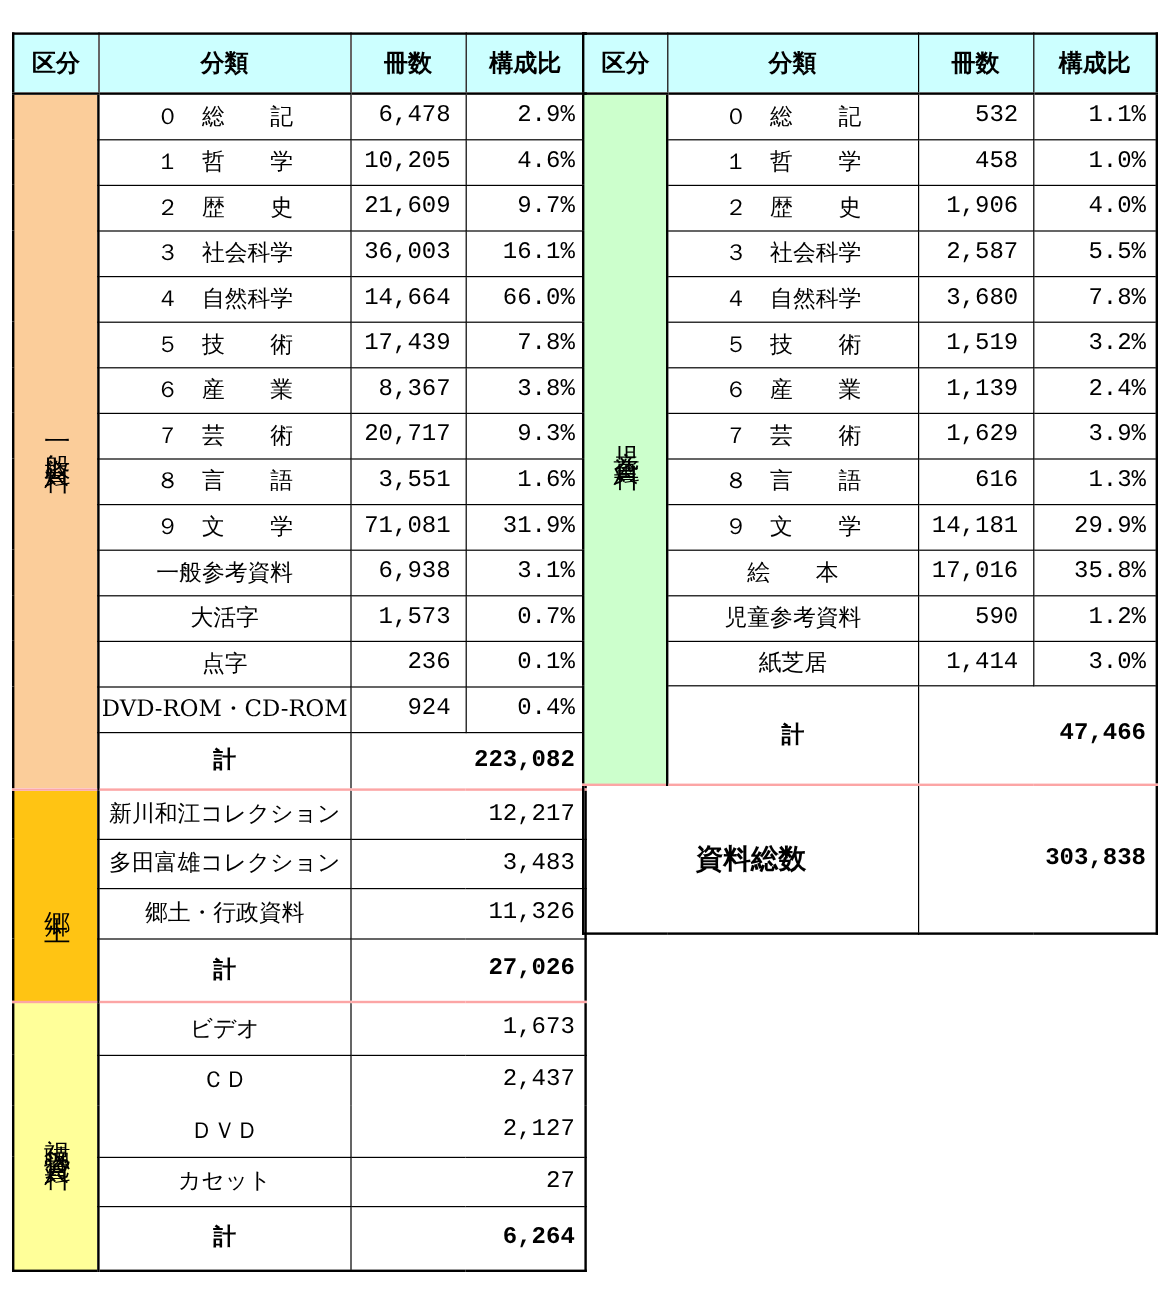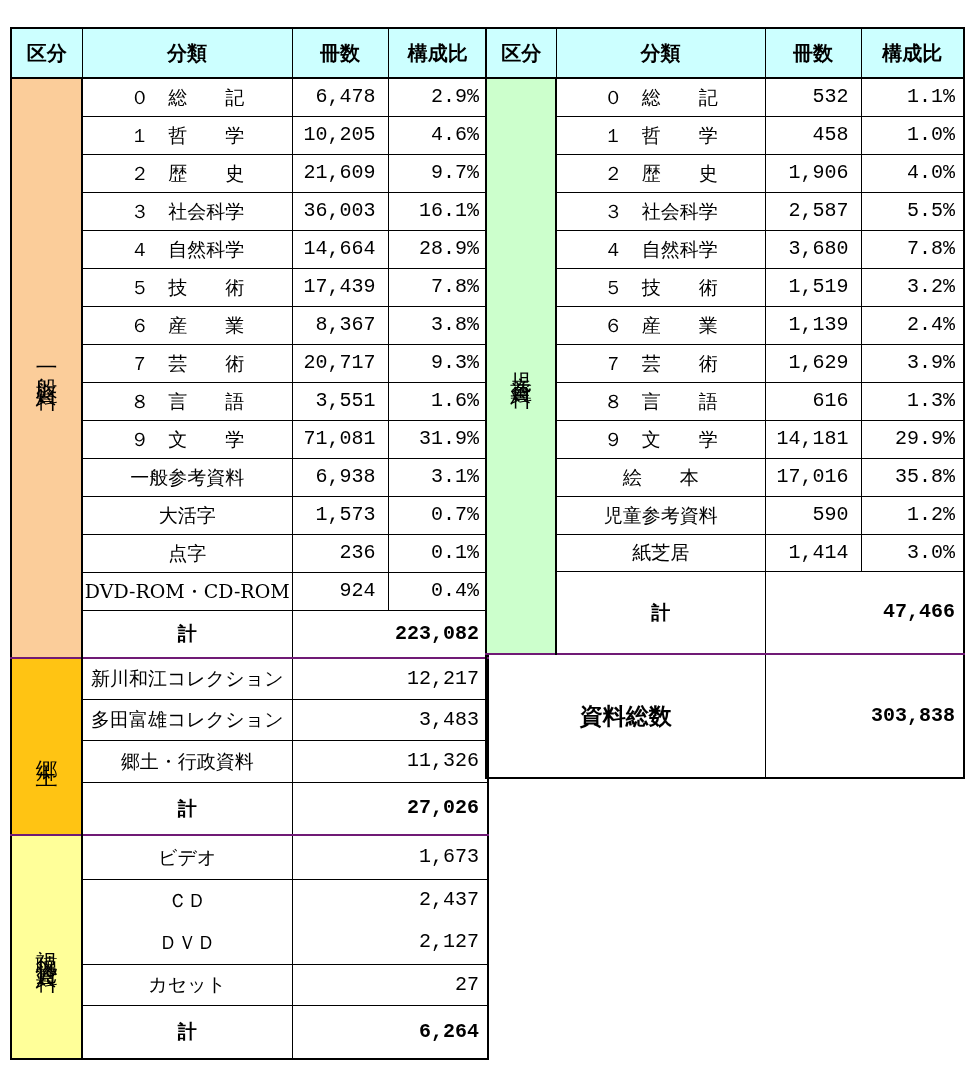--- a/index.html
+++ b/index.html
@@ -59,21 +59,21 @@
   td.num {
     text-align: right;
     padding-right: 12px;
     font-family: "Liberation Mono", monospace;
     font-size: 20px;
     white-space: nowrap;
   }
   td.pct { padding-right: 8px; margin-left: 19px; }
   td.merged { padding-right: 8px; }
   tr.total td { font-weight: bold; }
-  tr.sec td { border-top: 2px solid #701a75; }
+  tr.sec td { border-top: 2px solid #fca5a5; }
   tr.nb td { border-bottom-style: hidden; }
   tr.nt td { border-top-style: hidden; }
   td.grand {
     font-weight: bold;
     font-size: 23px;
   }
 </style>
 </head>
 <body>
 
@@ -110,21 +110,21 @@
           <td class="num pct">9.7%</td>
         </tr>
     <tr style="height:38px">
           <td class="lbl">３　社会科学</td>
           <td class="num">36,003</td>
           <td class="num pct">16.1%</td>
         </tr>
     <tr style="height:38px">
           <td class="lbl">４　自然科学</td>
           <td class="num">14,664</td>
-          <td class="num pct">28.9%</td>
+          <td class="num pct">66.0%</td>
         </tr>
     <tr style="height:38px">
           <td class="lbl">５　技　　術</td>
           <td class="num">17,439</td>
           <td class="num pct">7.8%</td>
         </tr>
     <tr style="height:38px">
           <td class="lbl">６　産　　業</td>
           <td class="num">8,367</td>
           <td class="num pct">3.8%</td>

